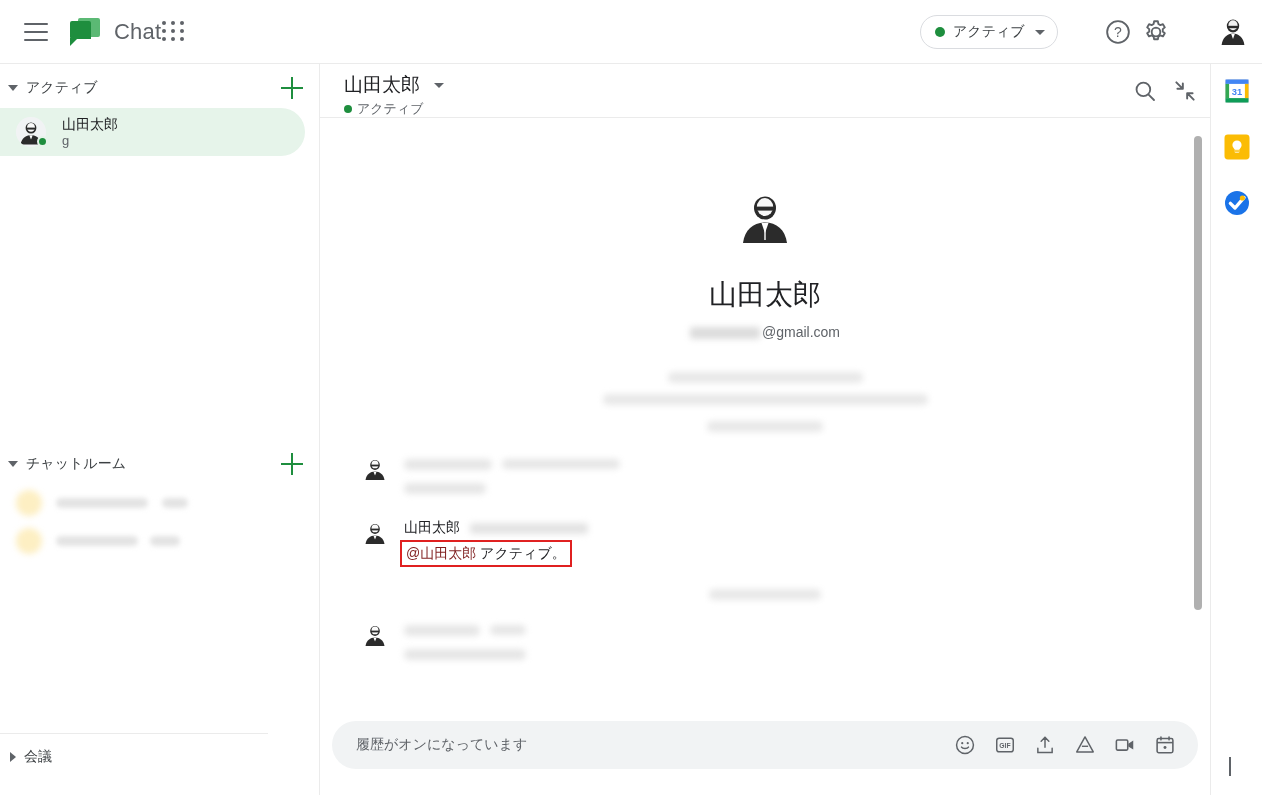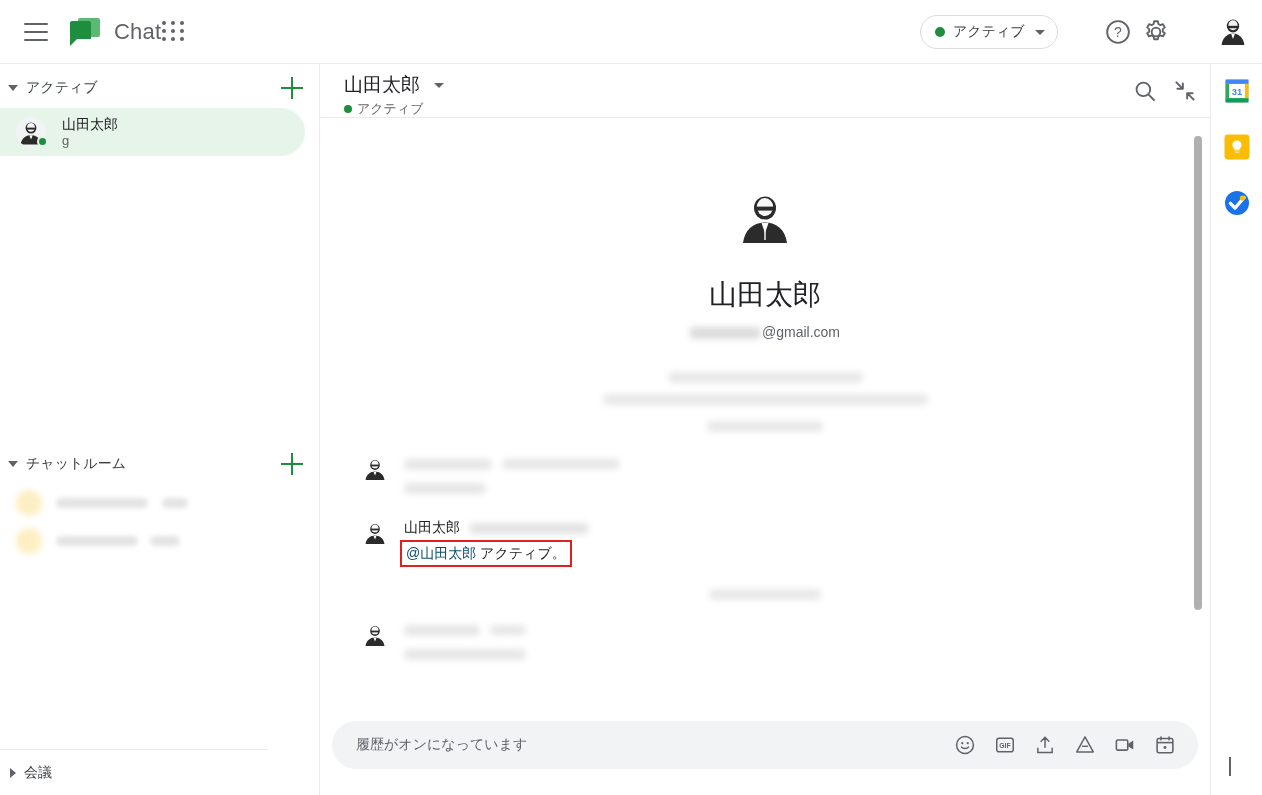--- a/index.html
+++ b/index.html
@@ -117,21 +117,21 @@
   .ci-text { display:flex; flex-direction:column; justify-content:center; }
   .ci-name { font-size: 14px; color: #202124; line-height: 17px; }
   .ci-sub { font-size: 13px; color: #5f6368; line-height: 16px; }
 
   .room-item { display:flex; align-items:center; height: 38px; padding-left: 16px; cursor:pointer; }
   .room-avatar { width:26px; height:26px; border-radius:50%; background:#fdefc3; margin-right:14px; flex:none;
     filter: blur(3px); }
   .blur-bar { height: 10px; border-radius: 5px; background: #e3e3e3; filter: blur(2.6px); }
 
   .meetings {
-    position:absolute; bottom:0; left:0; width:268px; height: 46px;
+    position:absolute; bottom:16px; left:0; width:268px; height: 46px;
     border-top: 1px solid #ebebeb; display:flex; align-items:center; padding-left: 8px;
   }
   .meetings .section-title { font-size: 14px; color:#3c4043; }
 
   
   .conv-header {
     position:absolute; left: 320px; top: 64px; width: 890px; height: 54px;
     border-bottom: 1px solid #ebebeb; background:#fff;
   }
   .conv-title-row { position:absolute; left: 24px; top: 8px; display:flex; align-items:center; gap: 12px; }
@@ -161,21 +161,21 @@
   .msg-row { display:flex; padding-left: 42px; margin-top: 14px; }
   .msg-avatar { width: 26px; height: 26px; position:relative; flex:none; margin-right: 16px; margin-top: 2px; }
   .msg-body { flex: 1; }
   .msg-meta { display:flex; align-items:center; gap: 10px; height: 20px; }
   .sender { font-size: 14px; color: #202124; }
   .ts-blur { width: 118px; height: 11px; background:#e3e3e3; filter: blur(3px); border-radius:3px; }
   .msg-text { font-size: 14px; color: #202124; line-height: 20px; margin-top: 2px; }
   .highlight-box {
     display:inline-block; border: 2px solid #e02020; padding: 1px 4px 2px 4px; margin-left: -4px;
   }
-  .mention { color: #0c4a6e; }
+  .mention { color: #7f1d1d; }
 
   .scrollbar-track {
     position:absolute; right: 8px; top: 0; width: 8px; height: 577px;
   }
   .scrollbar-thumb {
     position:absolute; left: 0; top: 18px; width: 8px; height: 474px;
     background: #b0b0b0; border-radius: 4px; cursor: pointer;
   }
 
   

